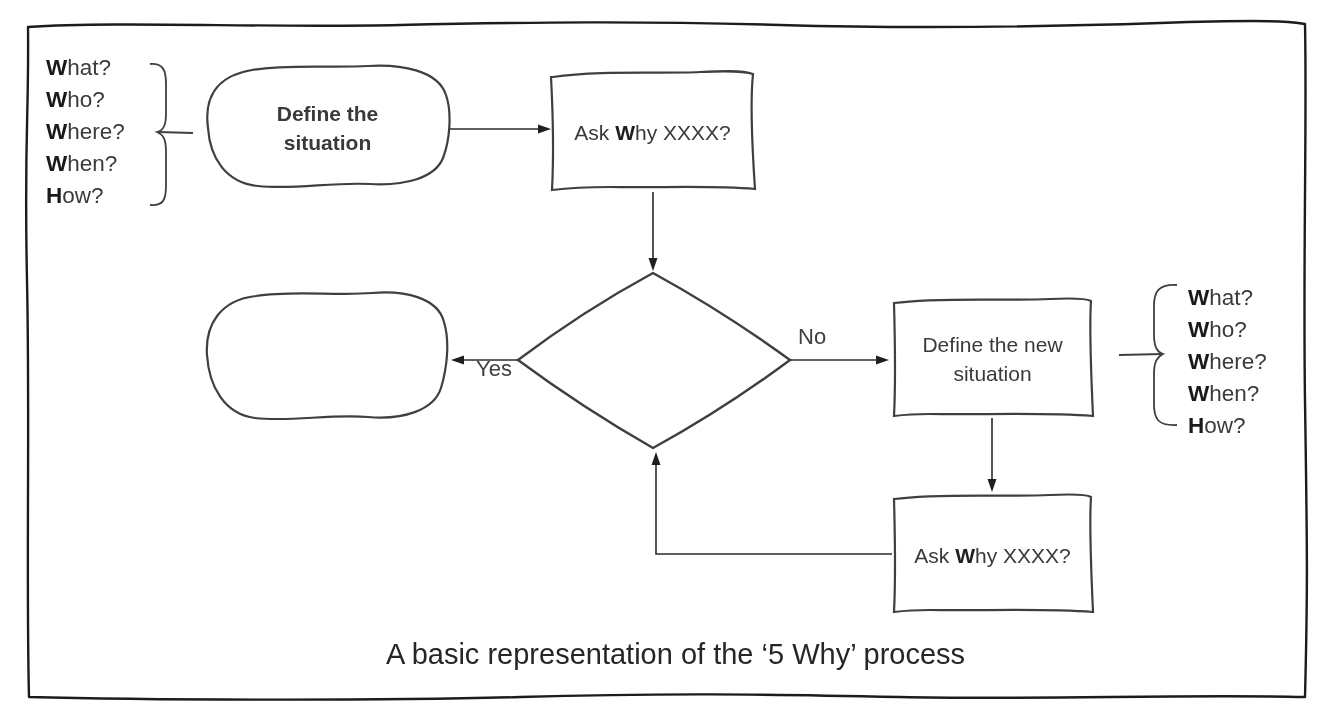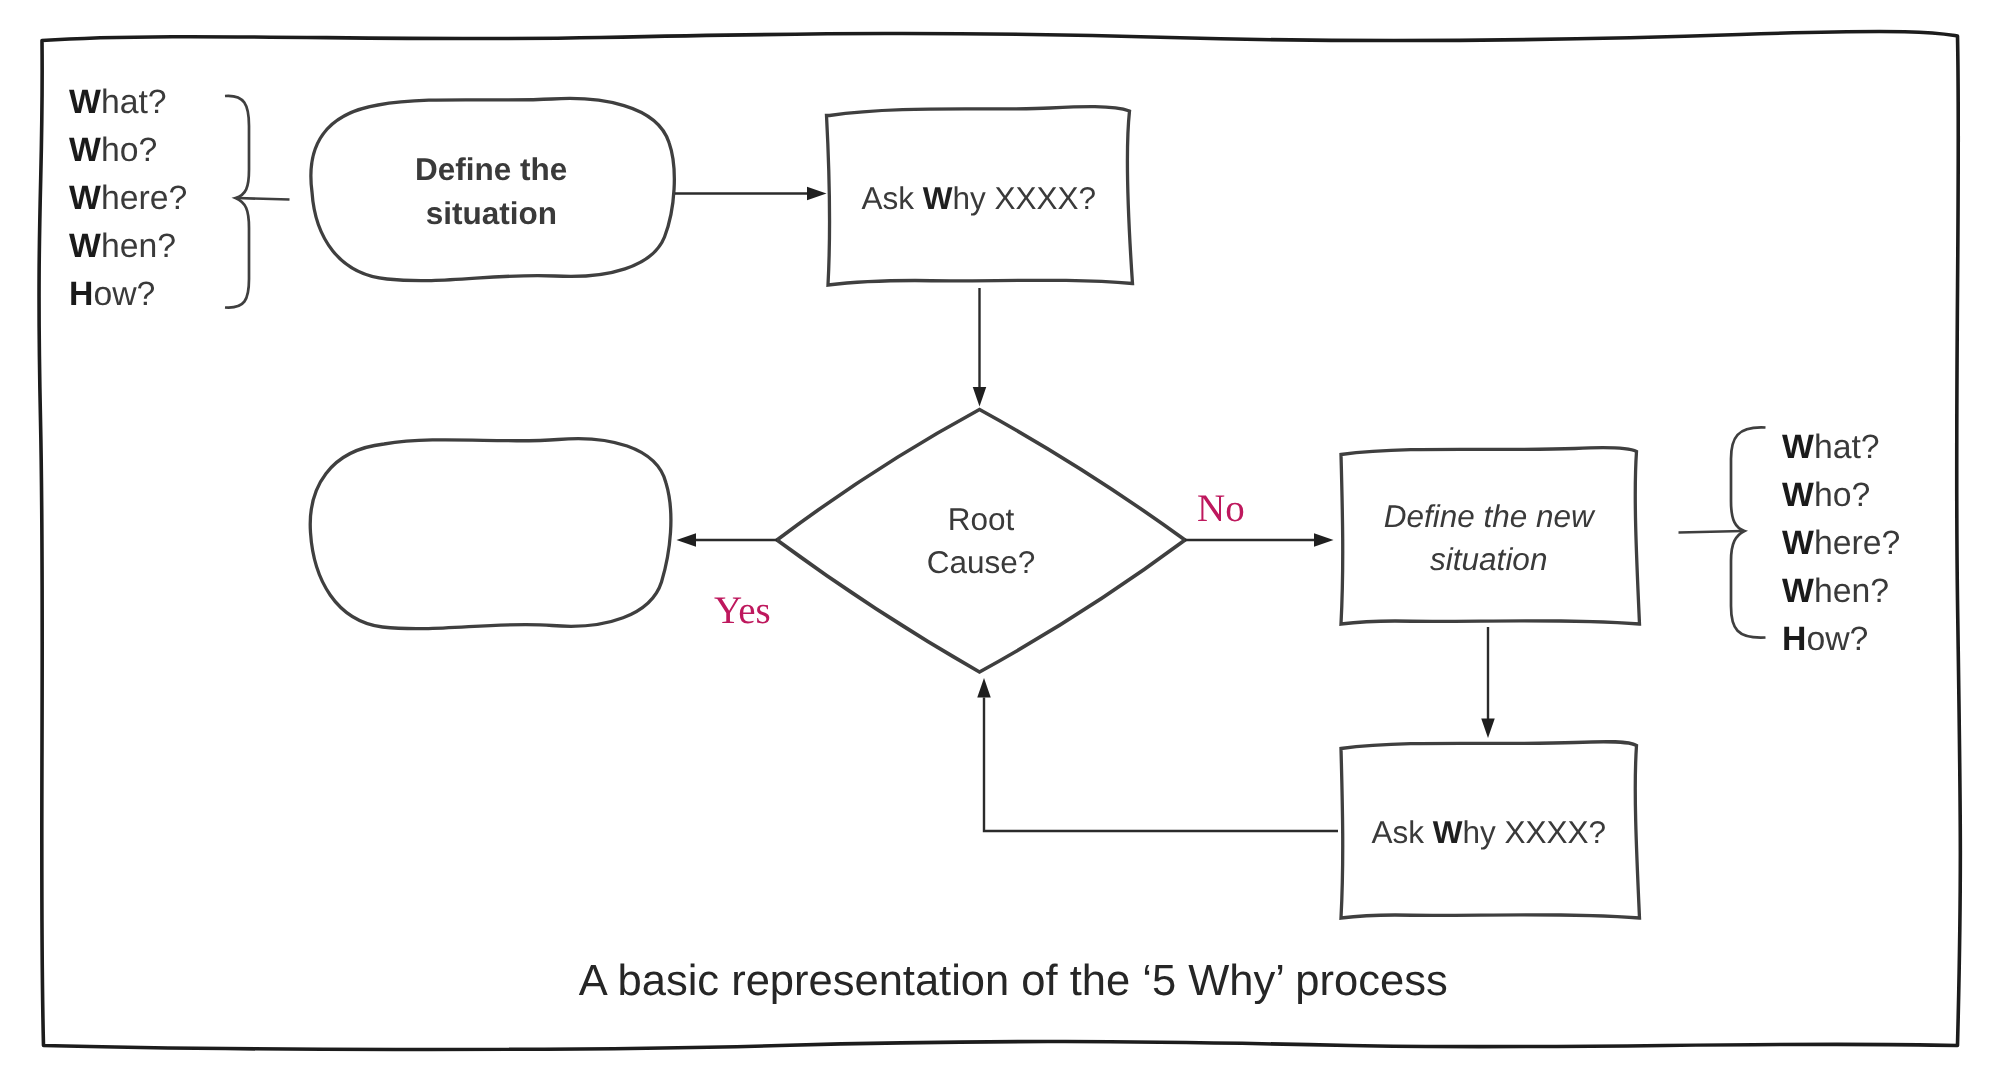--- a/index.html
+++ b/index.html
@@ -26,24 +26,23 @@
   .qlist {
     position: absolute;
     font-size: 22.5px;
     line-height: 32px;
     color: #3a3a3a;
     white-space: nowrap;
   }
   .q-item b { font-weight: 700; color: #1a1a1a; }
   .edge-label {
     position: absolute;
-    font-size: 26px;
-    color: #be185d;
+    font-size: 22px;
+    color: #404040;
     white-space: nowrap;
-    font-family: Liberation Serif, serif;
   }
   .caption {
     position: absolute;
     left: 10px;
     top: 638px;
     width: 1331px;
     text-align: center;
     font-size: 29px;
     color: #262626;
   }
@@ -164,31 +163,28 @@
   </div>
 
   <div class="label node-label" style="left:205px; top:65px; width:245px; height:125px;">
     <span class="inner" style="max-width:150px;font-weight:bold;">Define the situation</span>
   </div>
 
   <div class="label node-label" style="left:550px; top:72px; width:205px; height:120px;">
     <span class="inner"><span>Ask </span><span class="bold-w">W</span><span>hy XXXX?</span></span>
   </div>
 
-  <div class="label node-label" style="left:518px; top:273px; width:272px; height:175px;">
-    <span class="inner" style="max-width:110px;">Root Cause?</span>
-  </div>
 
   <div class="label node-label" style="left:892px; top:299px; width:201px; height:119px;">
-    <span class="inner" style="max-width:165px;font-style:italic;">Define the new situation</span>
+    <span class="inner" style="max-width:165px;">Define the new situation</span>
   </div>
 
   <div class="label node-label" style="left:892px; top:495px; width:201px; height:120px;">
     <span class="inner"><span>Ask </span><span class="bold-w">W</span><span>hy XXXX?</span></span>
   </div>
 
 
   <div class="edge-label" style="left:798px; top:324px;">No</div>
-  <div class="edge-label" style="left:476px; top:392px;">Yes</div>
+  <div class="edge-label" style="left:476px; top:356px;">Yes</div>
 
   <div class="caption">A basic representation of the ‘5 Why’ process</div>
 
 </div>
 
 </body></html>

